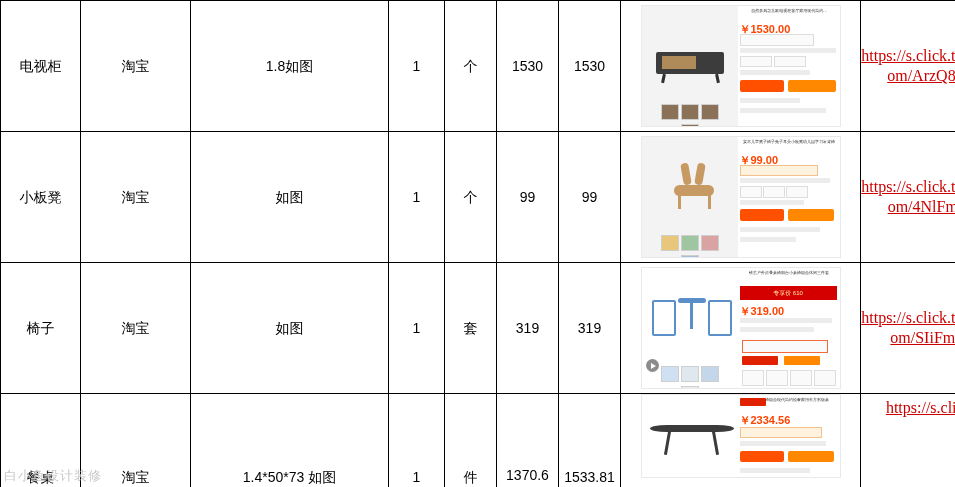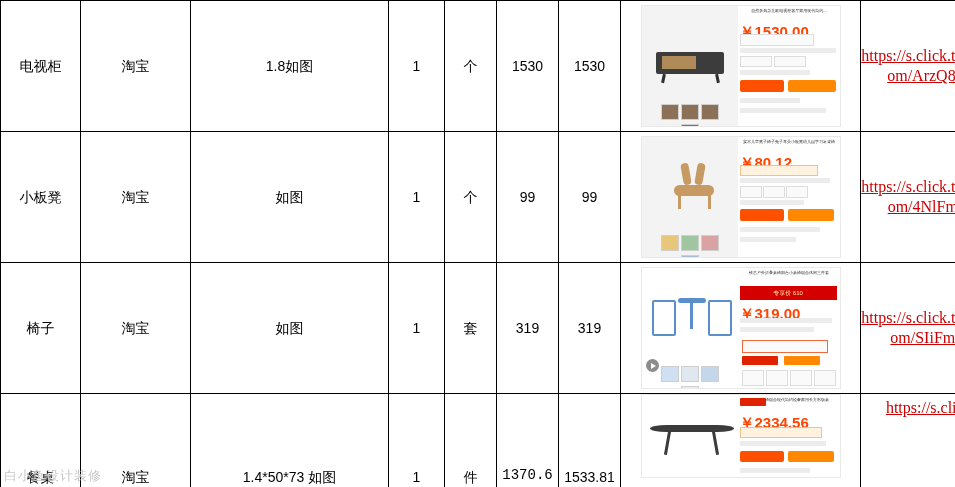--- a/index.html
+++ b/index.html
@@ -104,21 +104,21 @@
     background: #ffffff;
     font-size: 4px;
     color: #333;
     line-height: 5.5px;
     overflow: hidden;
     padding-left: 1px;
   }
   .tp-price {
     position: absolute;
     left: 98px; top: 16px;
-    font-size: 15px;
+    font-size: 11px;
     color: #ff4400;
     font-weight: bold;
   }
   .tp-rowline {
     position: absolute;
     height: 5px;
     background: #ececec;
   }
   .tp-box {
     position: absolute;
@@ -384,21 +384,21 @@
                 <div class="stool-seat"></div>
                 <div class="stool-leg" style="left:6px;"></div>
                 <div class="stool-leg" style="left:36px;"></div>
               </div>
               <div class="tv-thumbs">
                 <span style="background:#e8c77a"></span><span style="background:#9fc6a1"></span><span style="background:#d9a3a3"></span><span style="background:#a8bcd8"></span>
               </div>
             </div>
             <div class="tp-right"></div>
             <div class="tp-titlebar">实木儿童凳子椅子兔子耳朵小板凳幼儿园学习靠背椅</div>
-            <div class="tp-price">￥80.12</div>
+            <div class="tp-price">￥99.00</div>
             <div class="tp-box" style="left:98px; top:28px; width:76px; height:9px; background:#fff3e0; border-color:#f2c08a;"></div>
             <div class="tp-rowline" style="left:98px; top:41px; width:90px;"></div>
             <div class="tp-box" style="left:98px; top:49px; width:20px; height:10px;"></div>
             <div class="tp-box" style="left:121px; top:49px; width:20px; height:10px;"></div>
             <div class="tp-box" style="left:144px; top:49px; width:20px; height:10px;"></div>
             <div class="tp-rowline" style="left:98px; top:63px; width:64px;"></div>
             <div class="tp-orange" style="left:98px; top:72px; width:44px; height:12px;"></div>
             <div class="tp-orange2" style="left:146px; top:72px; width:46px; height:12px;"></div>
             <div class="tp-rowline" style="left:98px; top:90px; width:80px;"></div>
             <div class="tp-rowline" style="left:98px; top:100px; width:56px;"></div>
@@ -474,21 +474,21 @@
           </td>
         <td style="vertical-align:bottom; padding-bottom:2px;">
             <span class="cell-text">1.4*50*73 如图</span>
           </td>
         <td style="vertical-align:bottom; padding-bottom:2px;">
             <span class="cell-text">1</span>
           </td>
         <td style="vertical-align:bottom; padding-bottom:2px;">
             <span class="cell-text">件</span>
           </td>
-        <td style="vertical-align:bottom; padding-bottom:4px;font-family:Liberation Mono, monospace;">
+        <td style="vertical-align:bottom; padding-bottom:4px;">
             <span class="cell-text">1370.6</span>
           </td>
         <td style="vertical-align:bottom; padding-bottom:2px;">
             <span class="cell-text">1533.81</span>
           </td>
         <td class="img-cell" style="vertical-align:top;">
           <div class="thumb thumb-partial">
             <div class="tp-left" style="background:#ffffff;">
               <div class="dining">
                 <div class="dn-top"></div>

